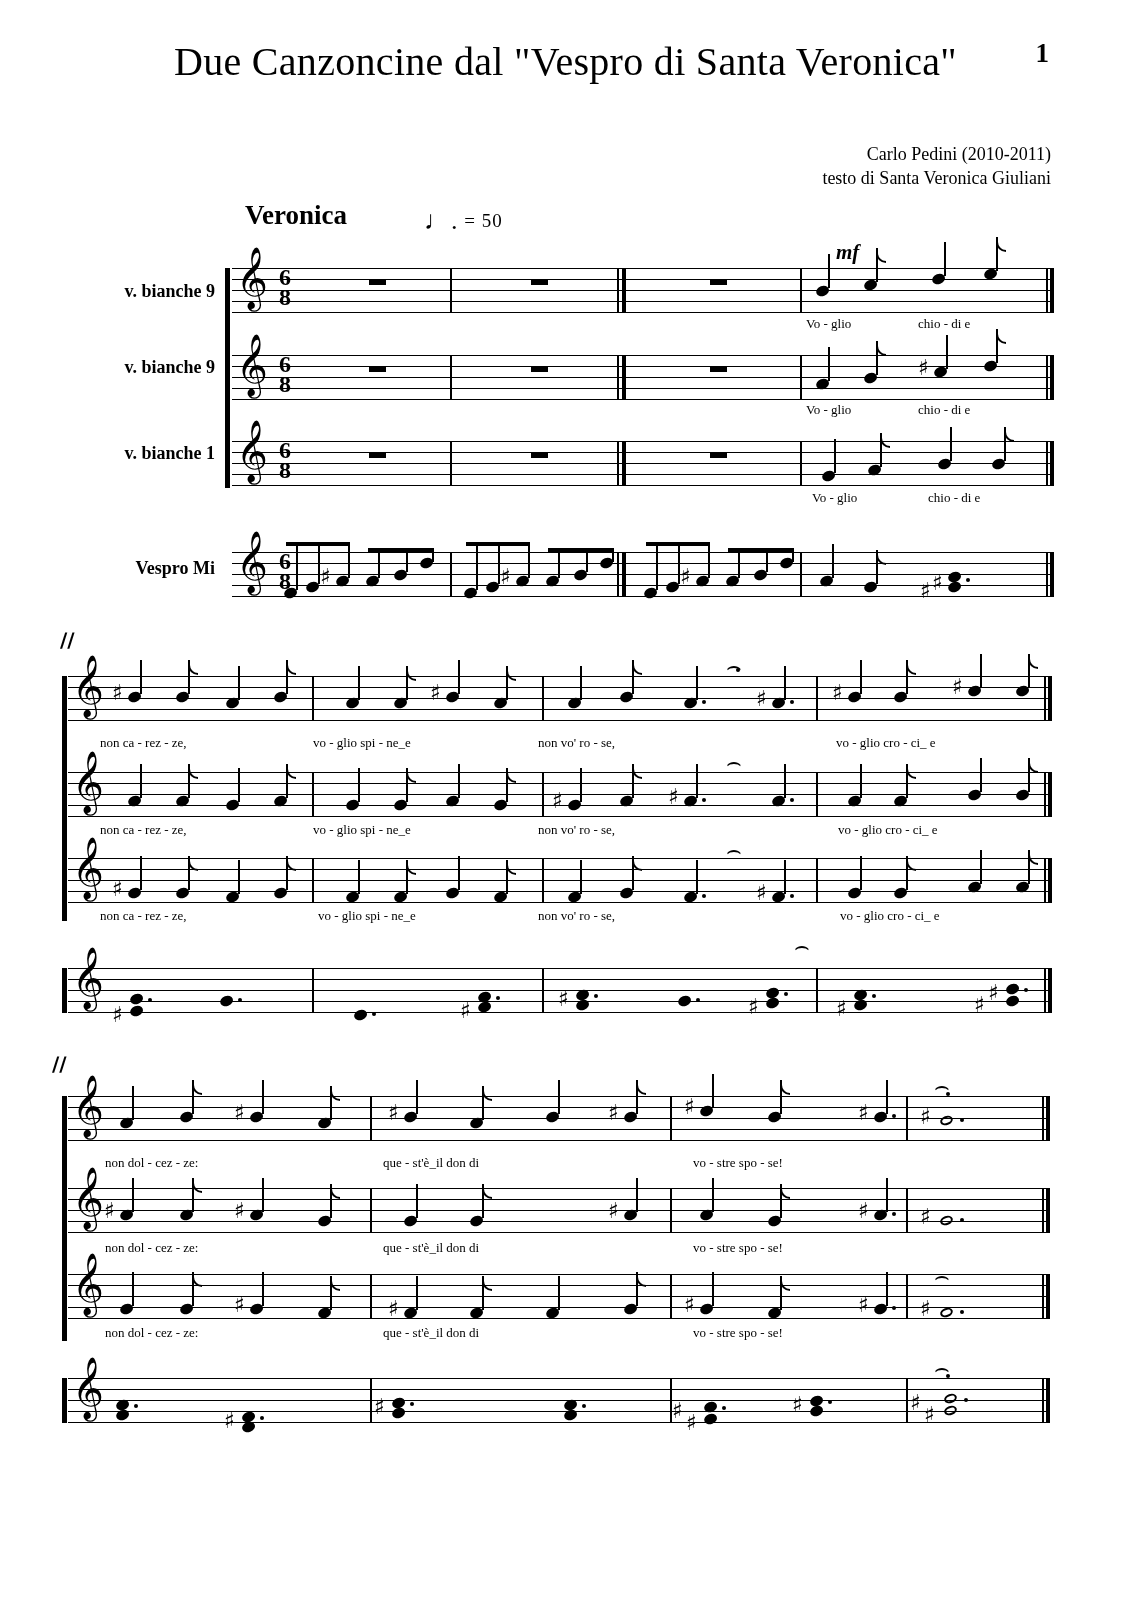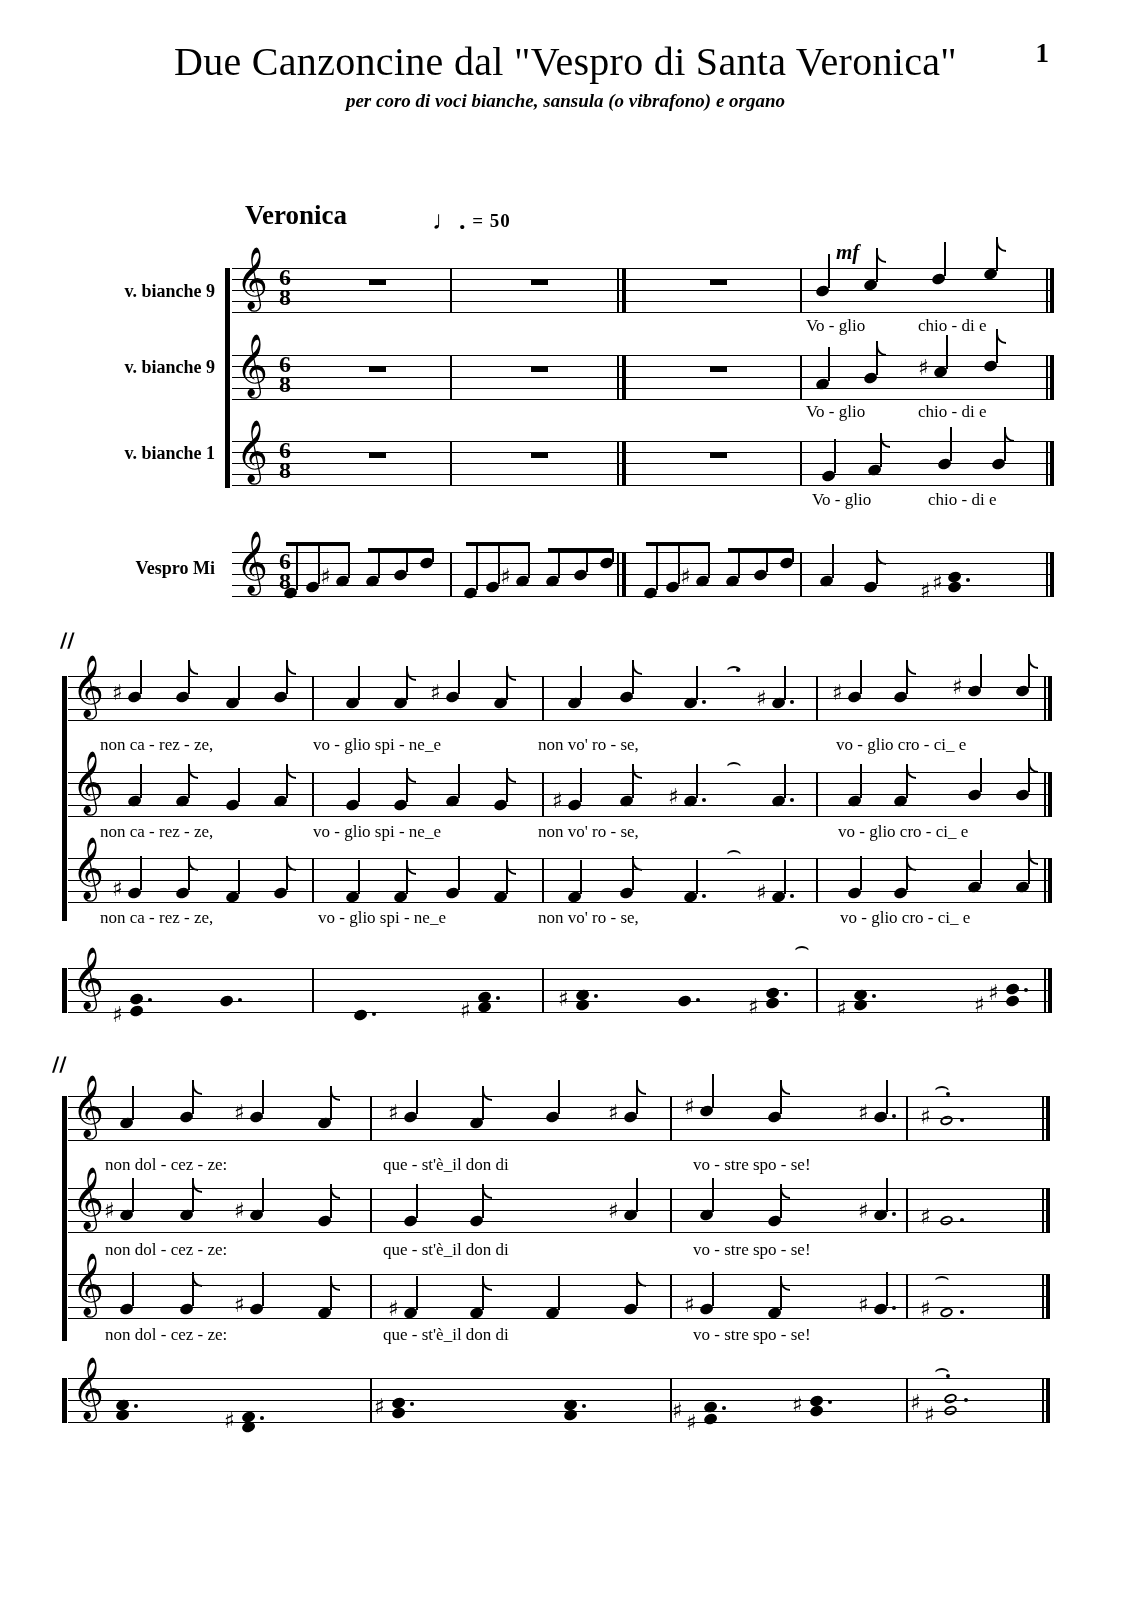--- a/index.html
+++ b/index.html
@@ -66,23 +66,22 @@
     top: 200px;
     left: 245px;
     font-size: 27px;
     font-weight: bold;
   }
   .tempo-metro {
     position: absolute;
     top: 204px;
     left: 424px;
     font-size: 19px;
-    font-weight: bold;
+    font-weight: normal;
     letter-spacing: 1px;
-    margin-left: 8px;
   }
   .tempo-metro .noteglyph {
     font-size: 26px;
     position: relative;
     top: 2px;
   }
 
   
   .system { position: absolute; }
   .staff {
@@ -133,21 +132,21 @@
     text-align: right;
   }
   .rest {
     position: absolute;
     width: 17px;
     height: 6px;
     background: #000;
   }
   .lyric {
     position: absolute;
-    font-size: 17px;
+    font-size: 13px;
     white-space: nowrap;
   }
   .dyn {
     position: absolute;
     font-size: 21px;
     font-style: italic;
     font-weight: bold;
     font-family: "Liberation Serif", serif;
   }
   .fermata {
@@ -213,21 +212,24 @@
     line-height: 1;
   }
 </style>
 </head>
 <body>
 
 <div class="page">
 
   <div class="page-number">1</div>
   <div class="doc-title">Due Canzoncine dal "Vespro di Santa Veronica"</div>
-  <div class="doc-subtitle">per coro di voci bianche, sansula (o vibrafono) e organo</div>
+  <div class="credits">
+    <div>Carlo Pedini (2010-2011)</div>
+    <div>testo di Santa Veronica Giuliani</div>
+  </div>
   <div class="tempo-word">Veronica</div>
   <div class="tempo-metro">
     <span class="noteglyph">♩.</span>
     <span>= 50</span>
   </div>
 
   <div class="system" style="left:0; top:0;">
 
     <div class="brace-bar" style="left:225px; top:268px; height:220px;"></div>
 

